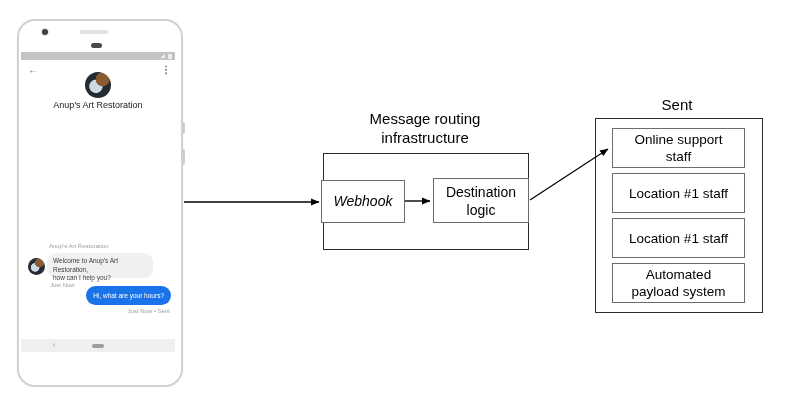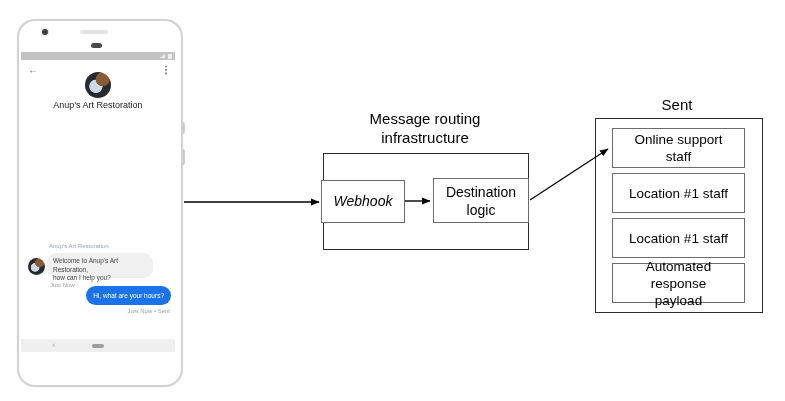--- a/index.html
+++ b/index.html
@@ -137,21 +137,21 @@
   <div class="box-outer" id="routing-box"></div>
   <div class="dg-label" id="routing-title">Message routing infrastructure</div>
   <div class="box-inner" id="webhook-box">Webhook</div>
   <div class="box-inner" id="destination-box">Destination logic</div>
 
   <div class="box-outer" id="brand-box"></div>
   <div class="dg-label" id="brand-title">Sent</div>
   <div class="brand-item" style="top:128px;">Online support staff</div>
   <div class="brand-item" style="top:173px;">Location #1 staff</div>
   <div class="brand-item" style="top:218px;">Location #1 staff</div>
-  <div class="brand-item" style="top:263px;">Automated response payload</div>
+  <div class="brand-item" style="top:263px;">Automated payload system</div>
 
 
   <svg id="arrows" width="785" height="401">
     <defs>
       <marker id="ah" markerWidth="10" markerHeight="8" refX="8" refY="4" orient="auto" markerUnits="userSpaceOnUse">
         <path d="M0,0.6 L8.5,4 L0,7.4 z" fill="#000"></path>
       </marker>
     </defs>
     <line x1="184" y1="202" x2="319" y2="202" stroke="#000" stroke-width="1.4" marker-end="url(#ah)"></line>
     <line x1="405" y1="201" x2="430" y2="201" stroke="#000" stroke-width="1.4" marker-end="url(#ah)"></line>

